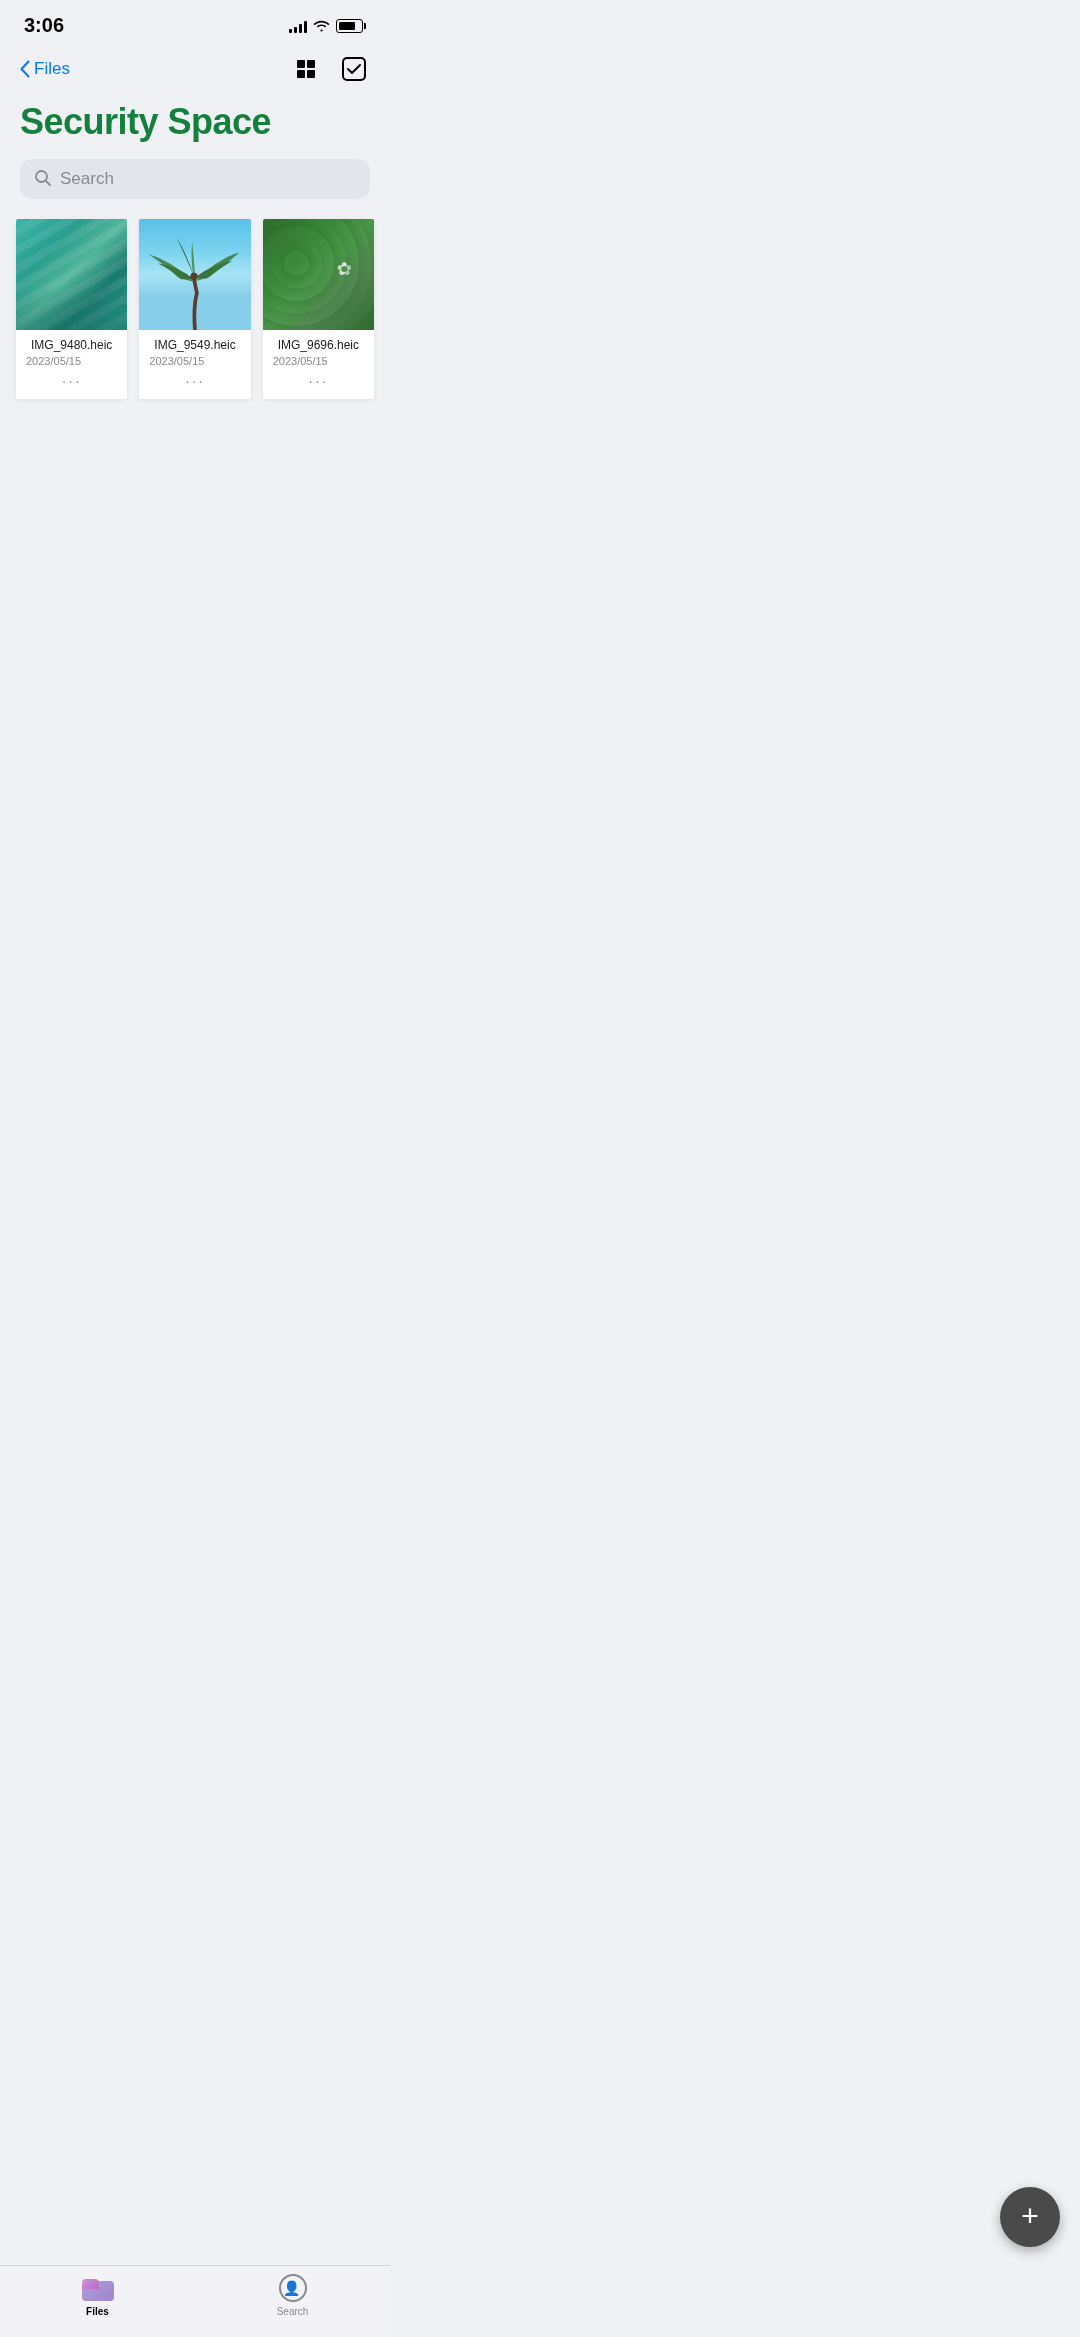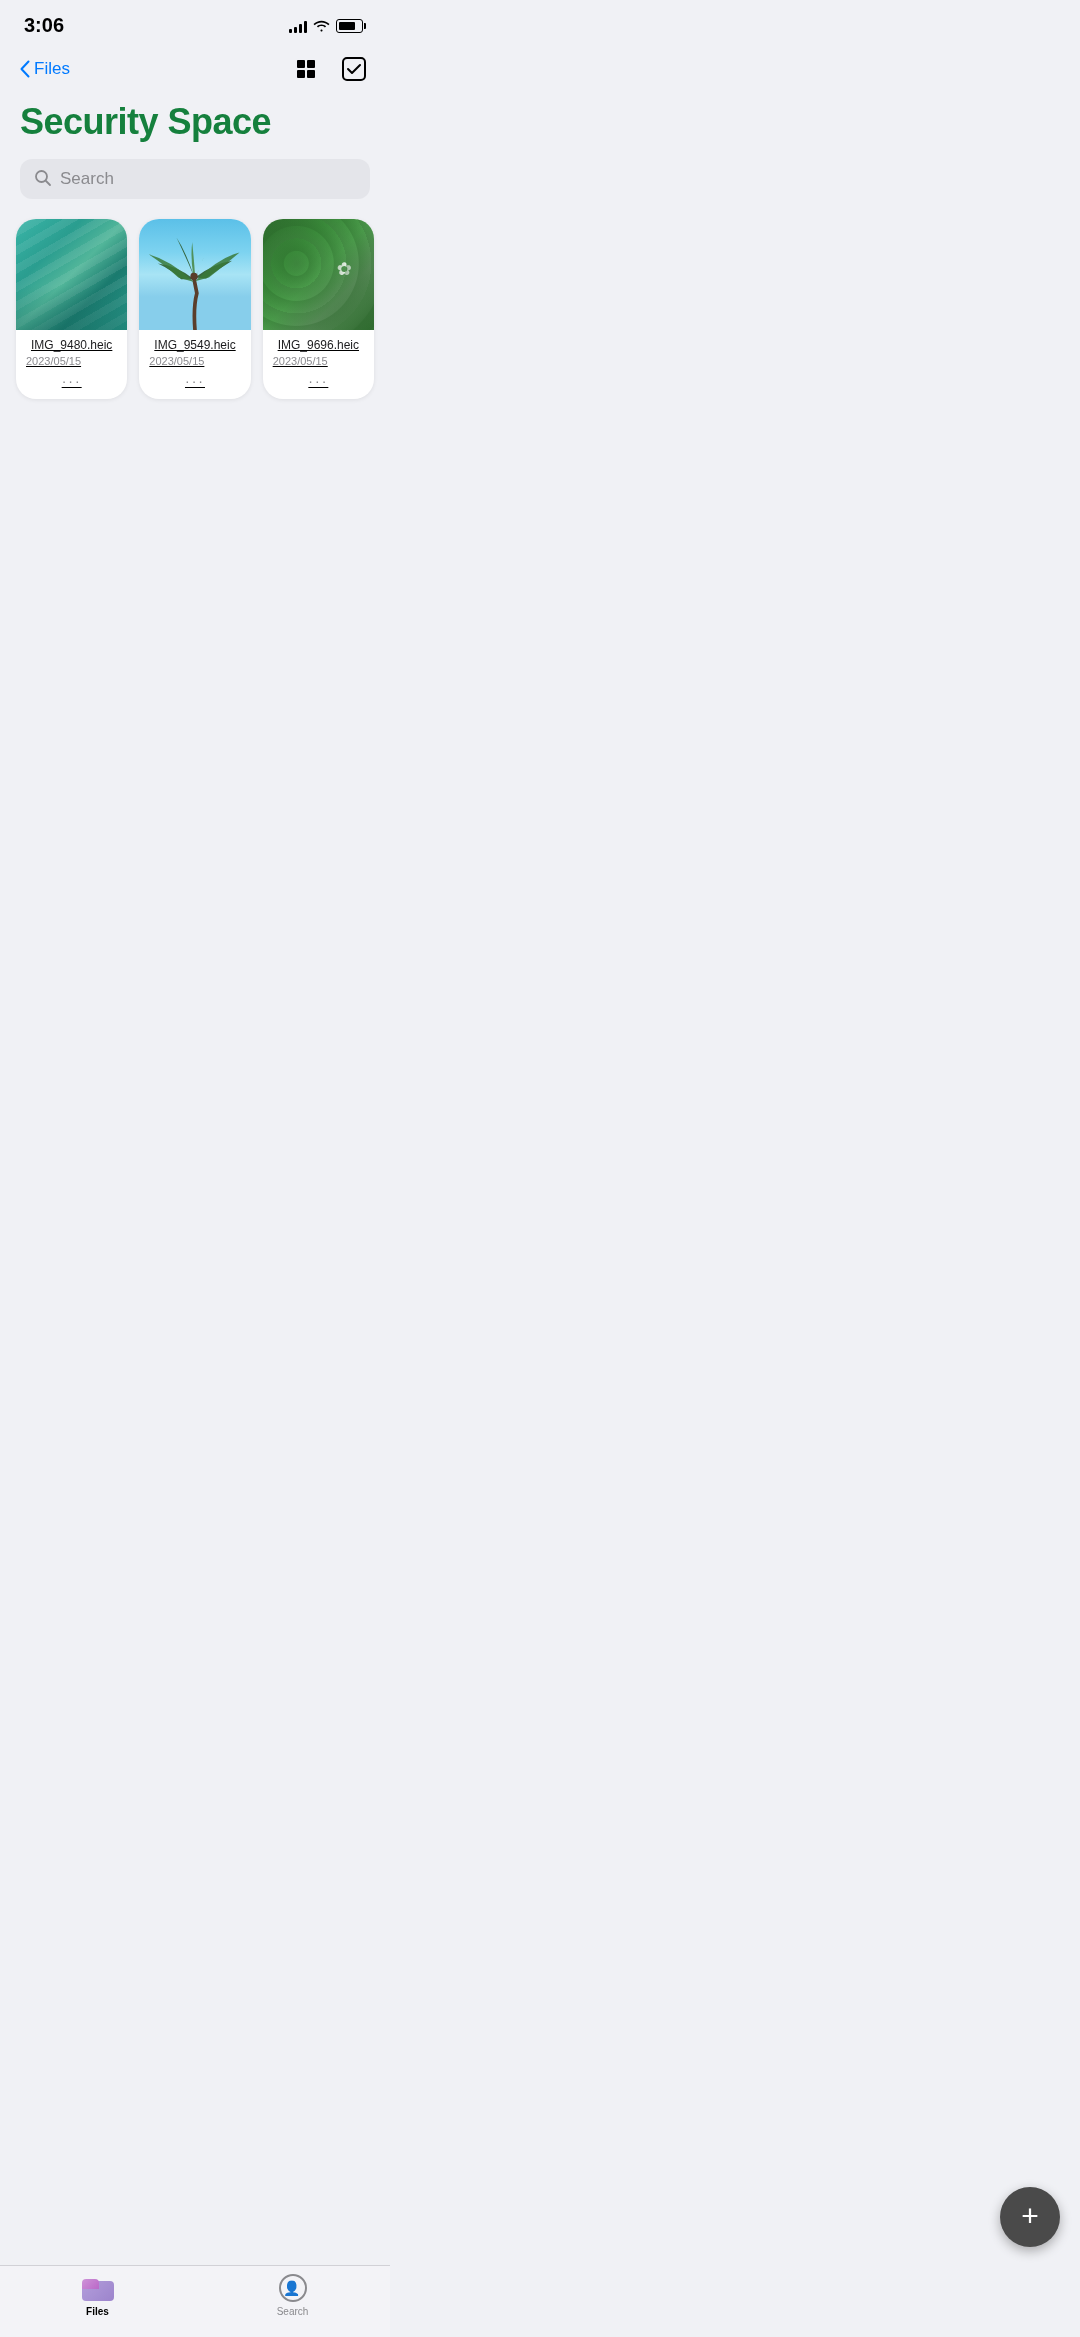--- a/index.html
+++ b/index.html
@@ -156,25 +156,24 @@
     
     .file-grid {
       padding: 0 16px;
       display: grid;
       grid-template-columns: repeat(3, 1fr);
       gap: 12px;
     }
 
     .file-card {
       background: #fff;
-      border-radius: 20px;
+      border-radius: 2px;
       overflow: hidden;
       cursor: pointer;
       box-shadow: 0 1px 4px rgba(0,0,0,0.08);
-      text-decoration: underline;
     }
 
     .file-thumbnail {
       width: 100%;
       aspect-ratio: 1;
       object-fit: cover;
       overflow: hidden;
     }
 
     

